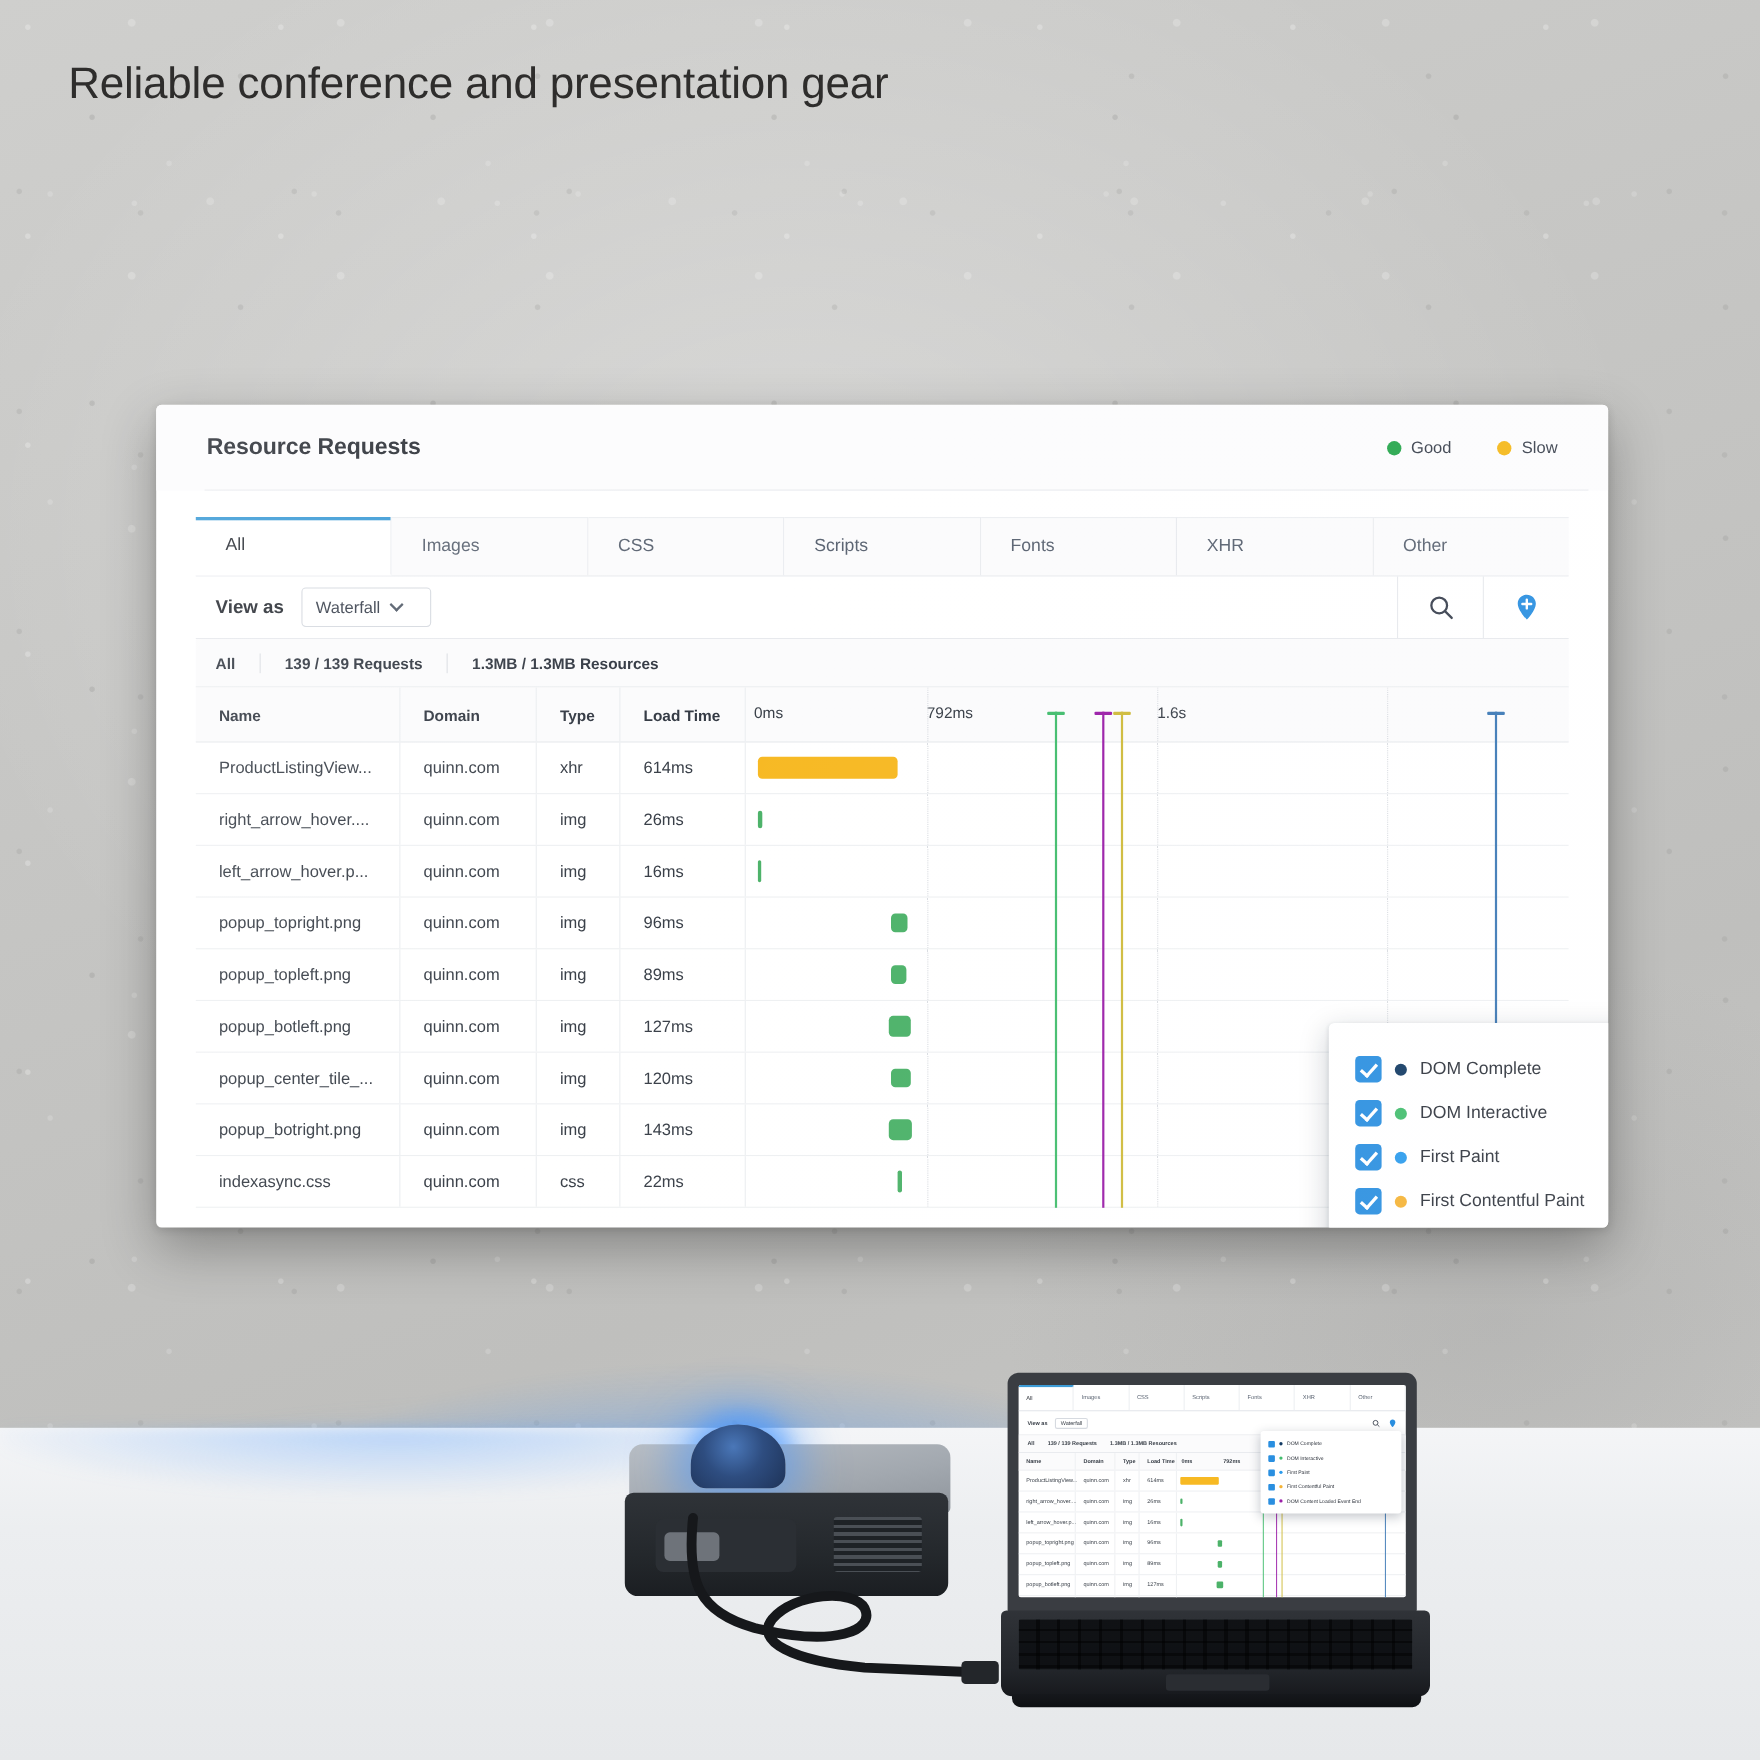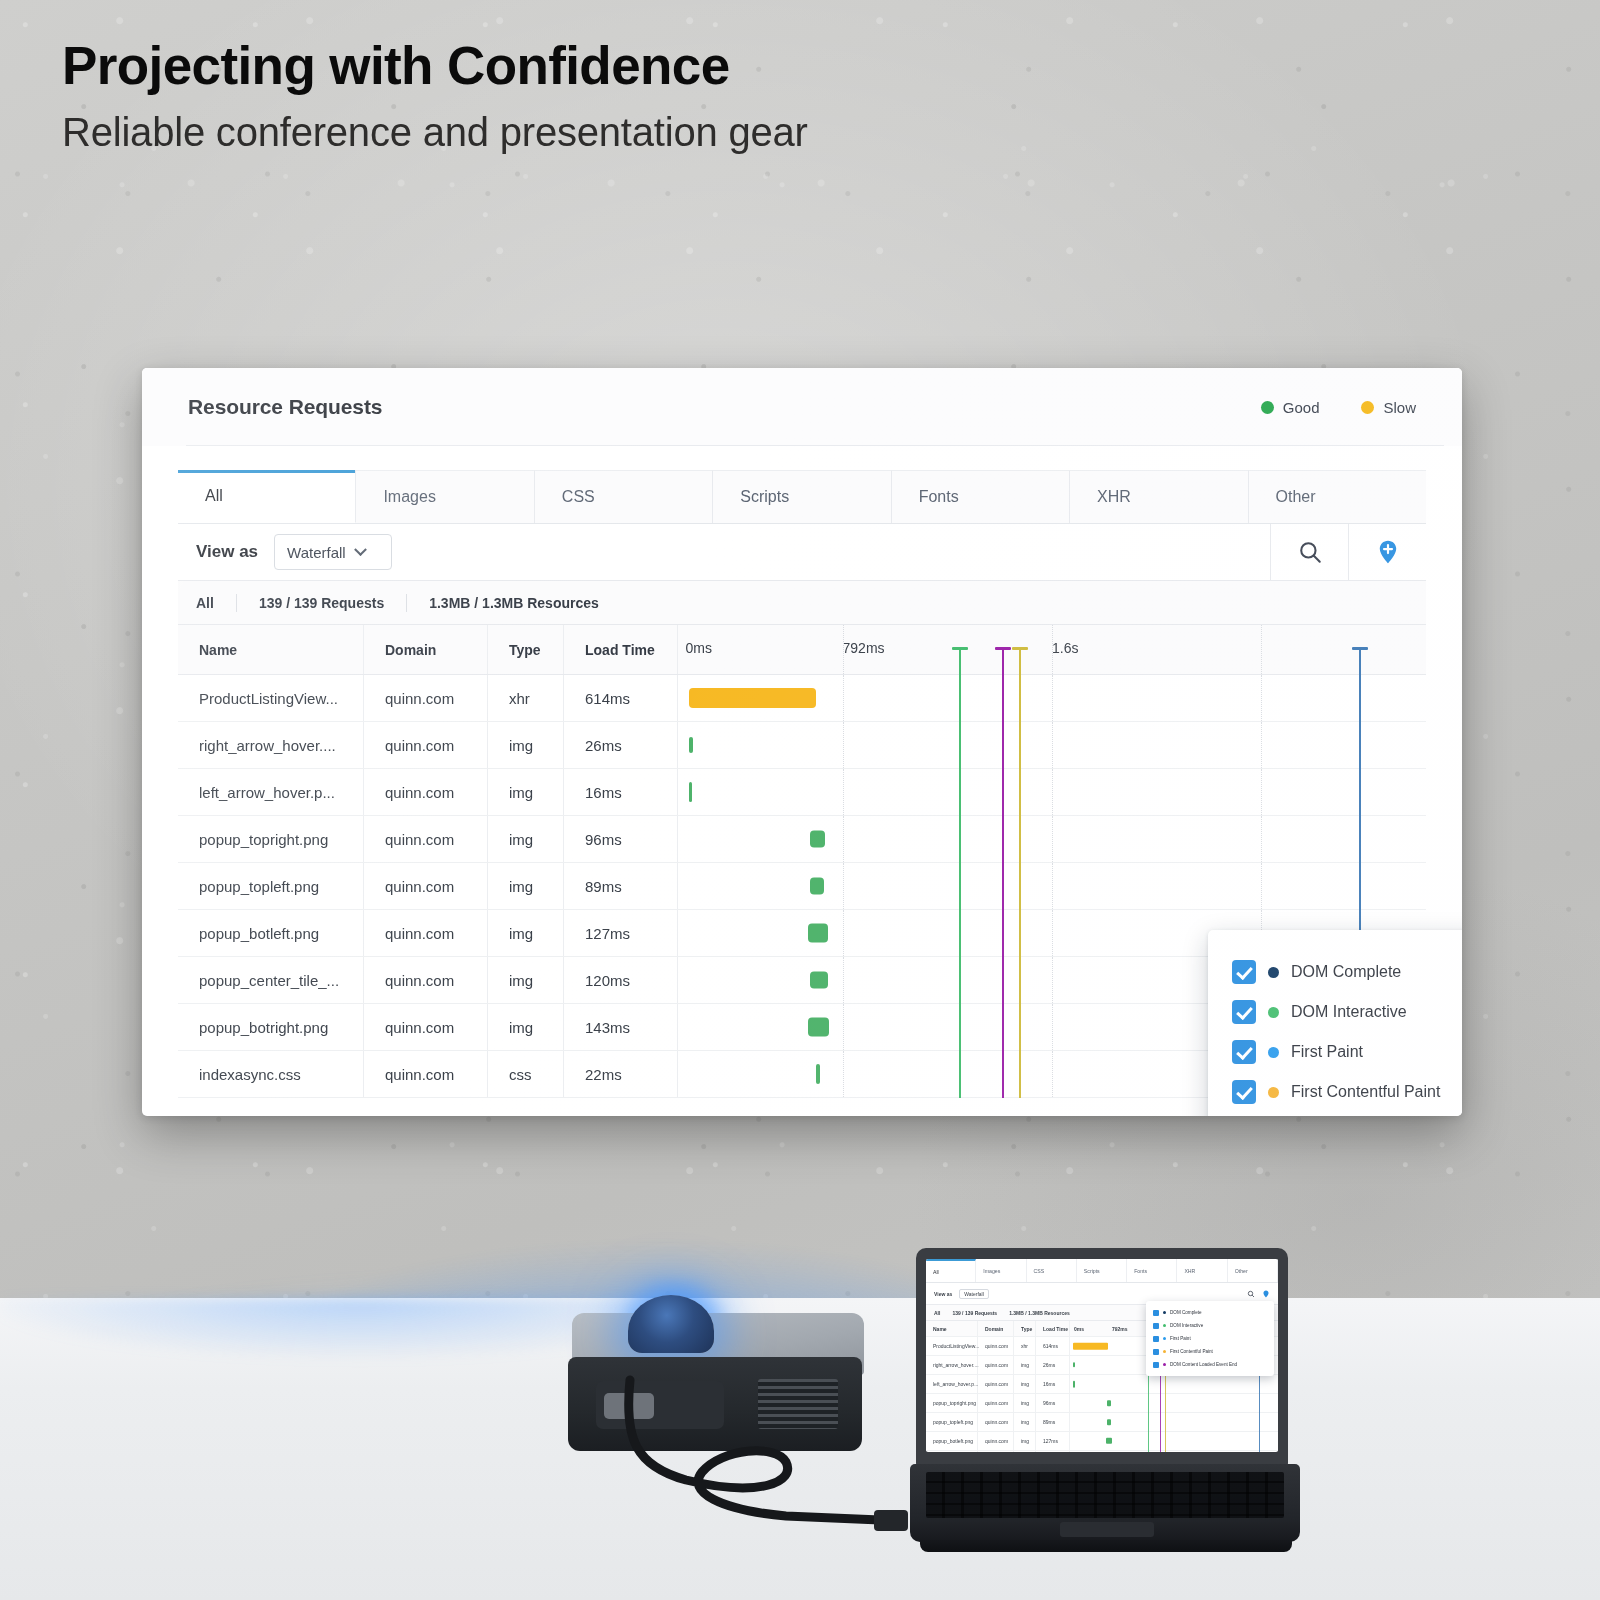--- a/index.html
+++ b/index.html
@@ -413,21 +413,20 @@
   .mini-pi { display: flex; align-items: center; gap: 4px; padding: 0 0 0 7px; height: 13px; font-size: 4.6px; color: #2f343d; }
   .mini-cb { width: 6px; height: 6px; background: #2a8fe0; border-radius: 1px; flex: none; }
   .mini-dot { width: 3px; height: 3px; border-radius: 50%; flex: none; }
 </style>
 </head>
 <body>
 
 <div id="scene">
 
   <div id="headline">
-    <h1>Projecting with Confidence</h1>
     <h2>Reliable conference and presentation gear</h2>
   </div>
 
   <div id="beam"></div>
   <div id="floor"></div>
 
   <div id="projection">
 
     <div class="card-head">
       <div class="card-title">Resource Requests</div>

